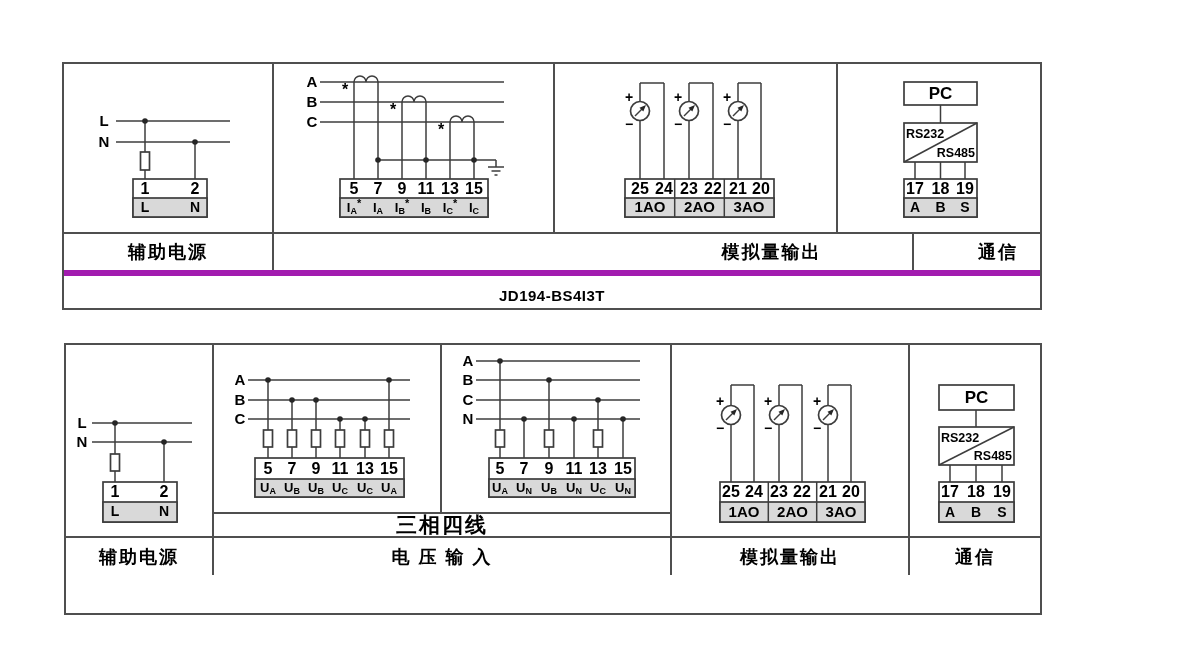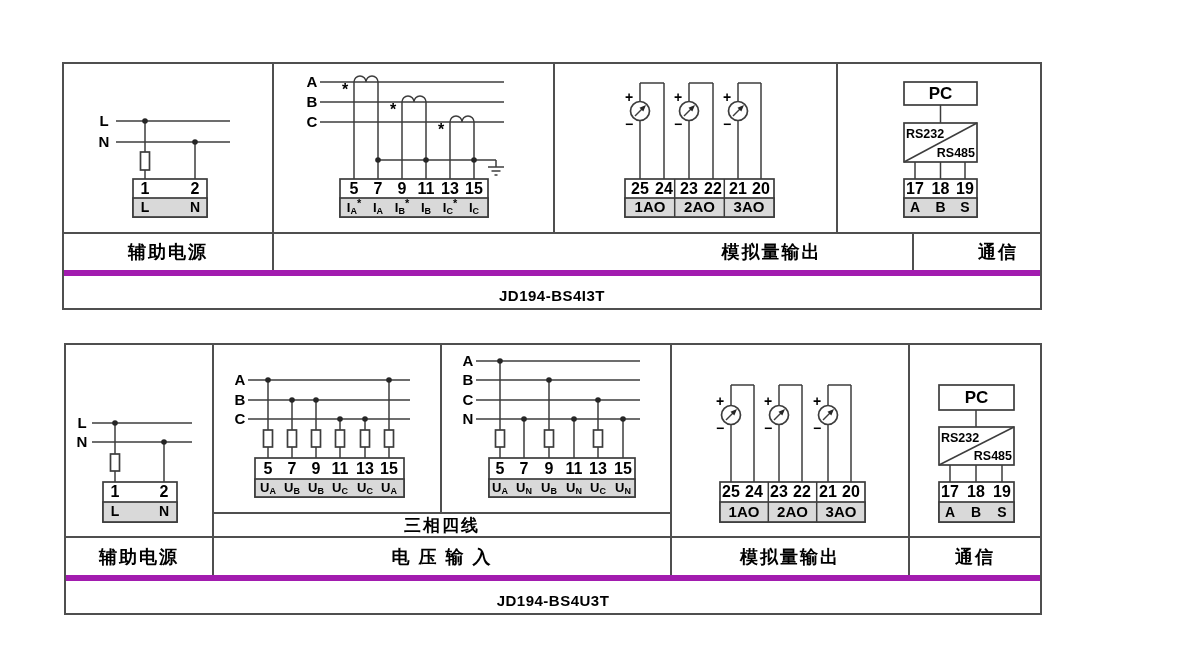--- a/index.html
+++ b/index.html
@@ -335,21 +335,21 @@
               <text class="tbase" x="107" y="147" text-anchor="middle"><tspan>U</tspan><tspan class="sub" dy="2">B</tspan></text>
               <text class="tbase" x="132" y="147" text-anchor="middle"><tspan>U</tspan><tspan class="sub" dy="2">N</tspan></text>
               <text class="tbase" x="156" y="147" text-anchor="middle"><tspan>U</tspan><tspan class="sub" dy="2">C</tspan></text>
               <text class="tbase" x="181" y="147" text-anchor="middle"><tspan>U</tspan><tspan class="sub" dy="2">N</tspan></text>
             </g>
           </svg>
         </div>
       </div>
 
       <div class="row lblrow" style="height:24px;">
-        <div class="cell lbl" style="flex:1;font-size:17px;">三相四线</div>
+        <div class="cell lbl" style="flex:1;font-size:21px;">三相四线</div>
       </div>
 
       <div class="lbl lblrow" style="flex:1;">电 压 输 入</div>
     </div>
 
     <div class="col" style="width:238px;">
       <div style="height:191px;">
         <svg width="236" height="191" viewBox="0 0 236 191">
           <g class="w">
             <path d="M59,40 V137"></path>
@@ -427,14 +427,13 @@
             <text class="tlet" x="40" y="172" text-anchor="middle">A</text>
             <text class="tlet" x="66" y="172" text-anchor="middle">B</text>
             <text class="tlet" x="92" y="172" text-anchor="middle">S</text>
           </g>
         </svg>
       </div>
       <div class="lbl lblrow" style="flex:1;">通信</div>
     </div>
   </div>
 
-  <div class="modelrow" style="height:38px;">JD194-BS4U3T</div>
 </div>
 
 </body></html>

